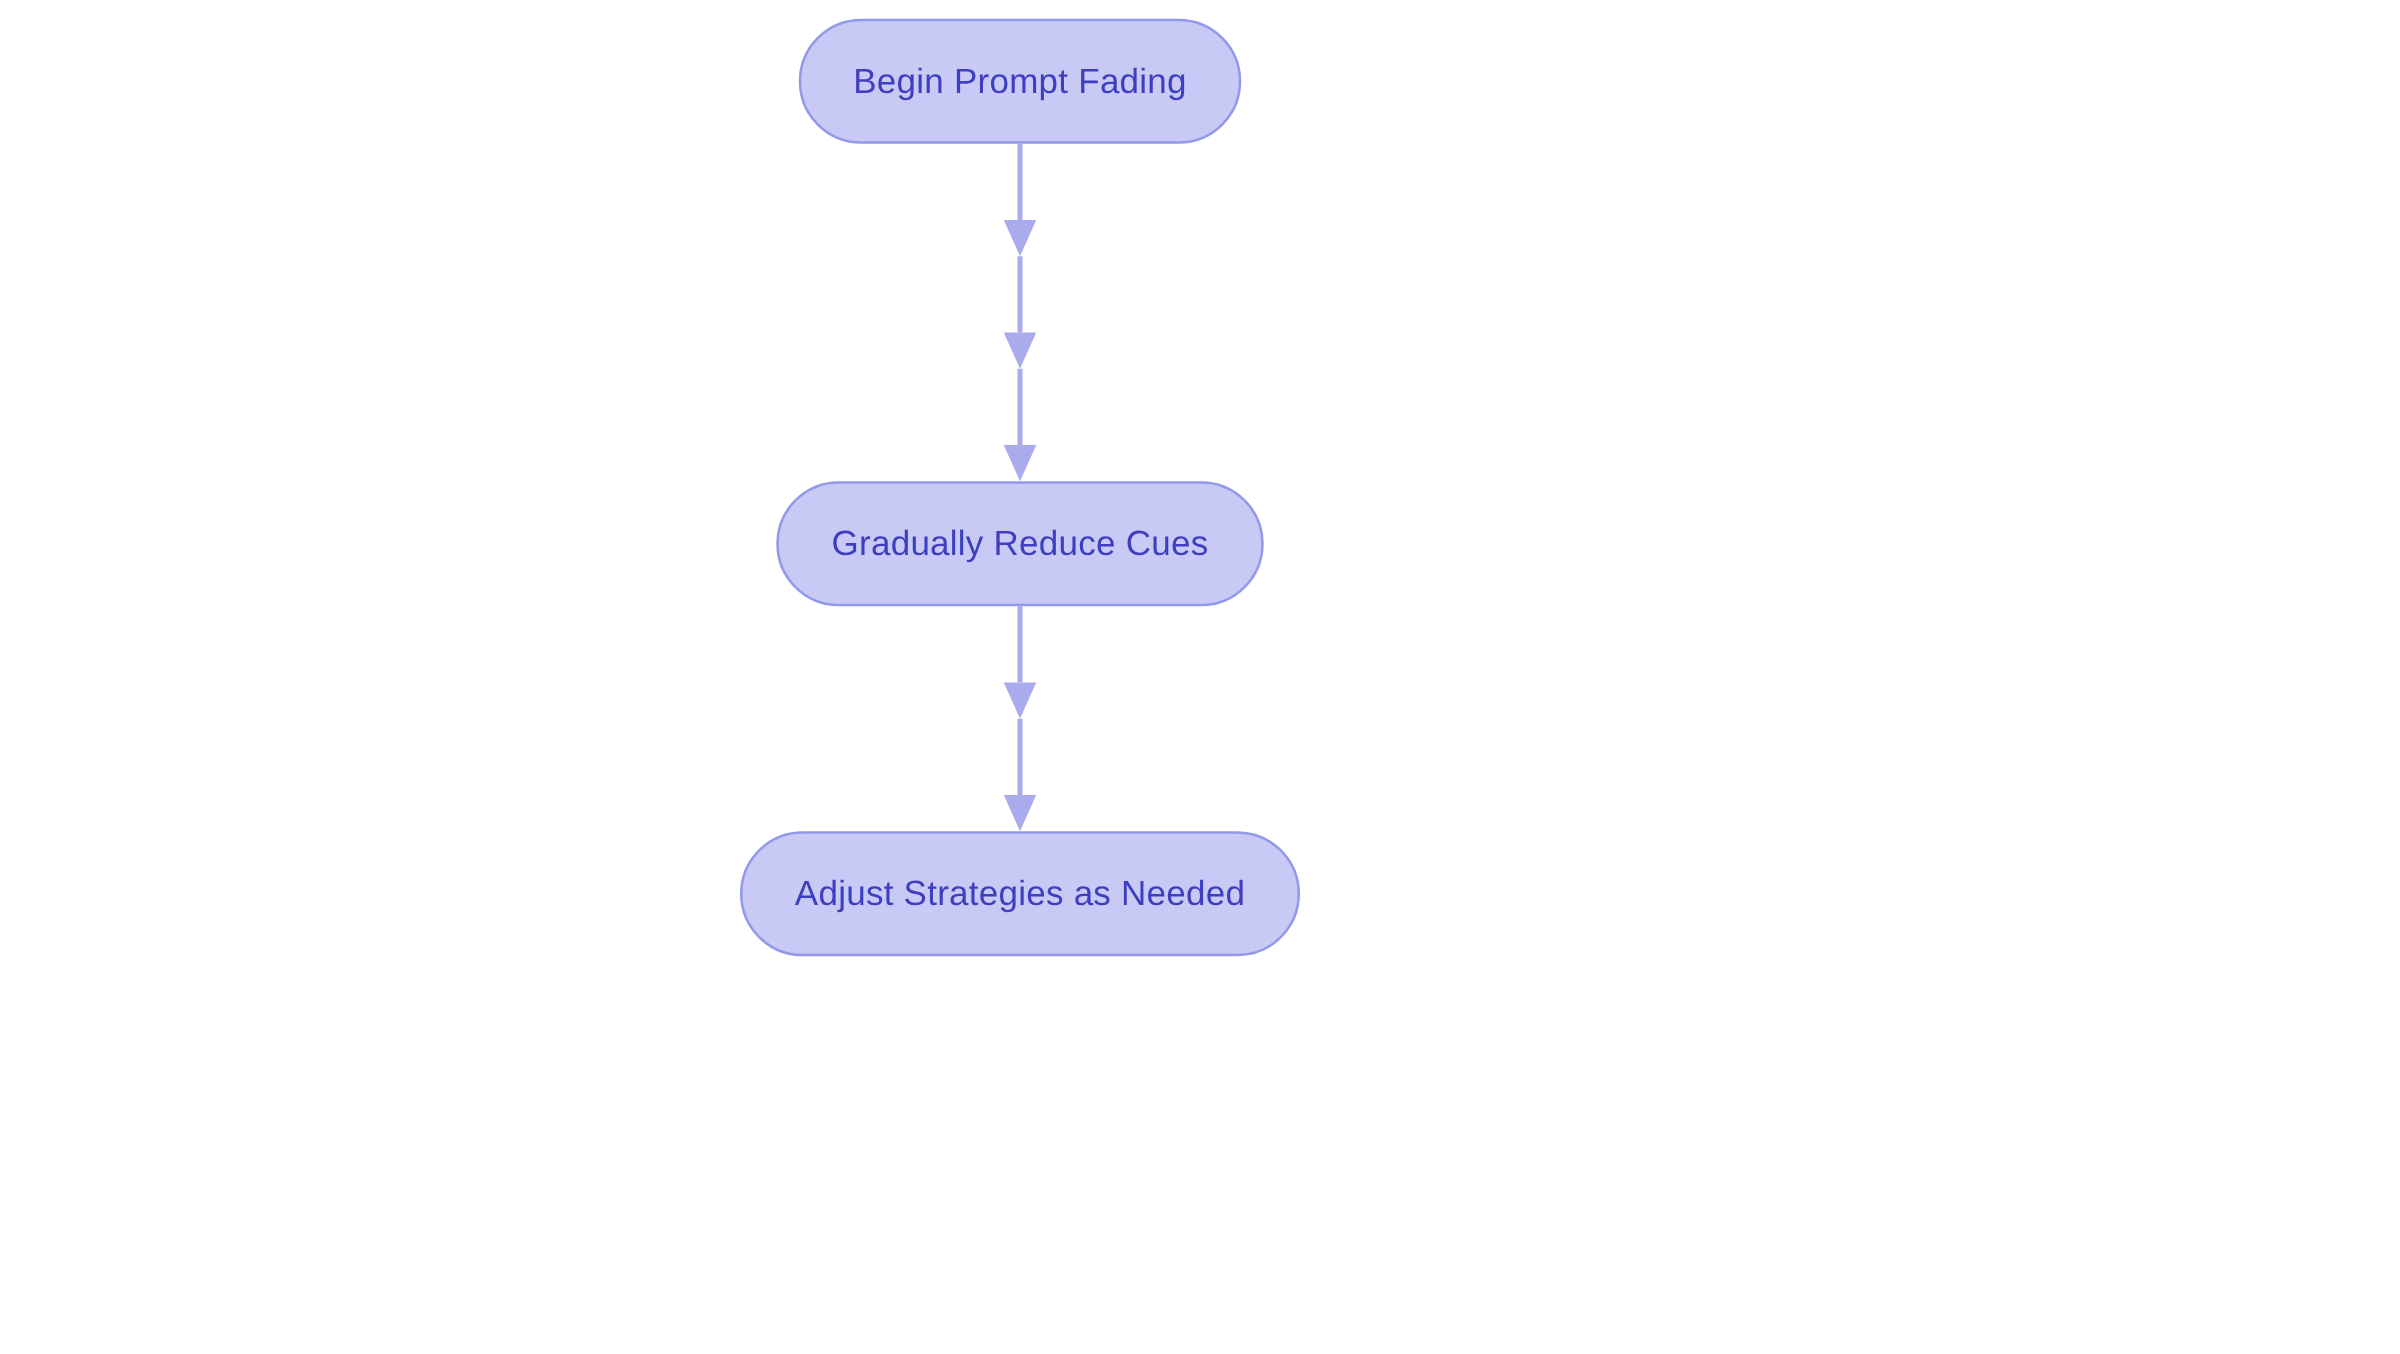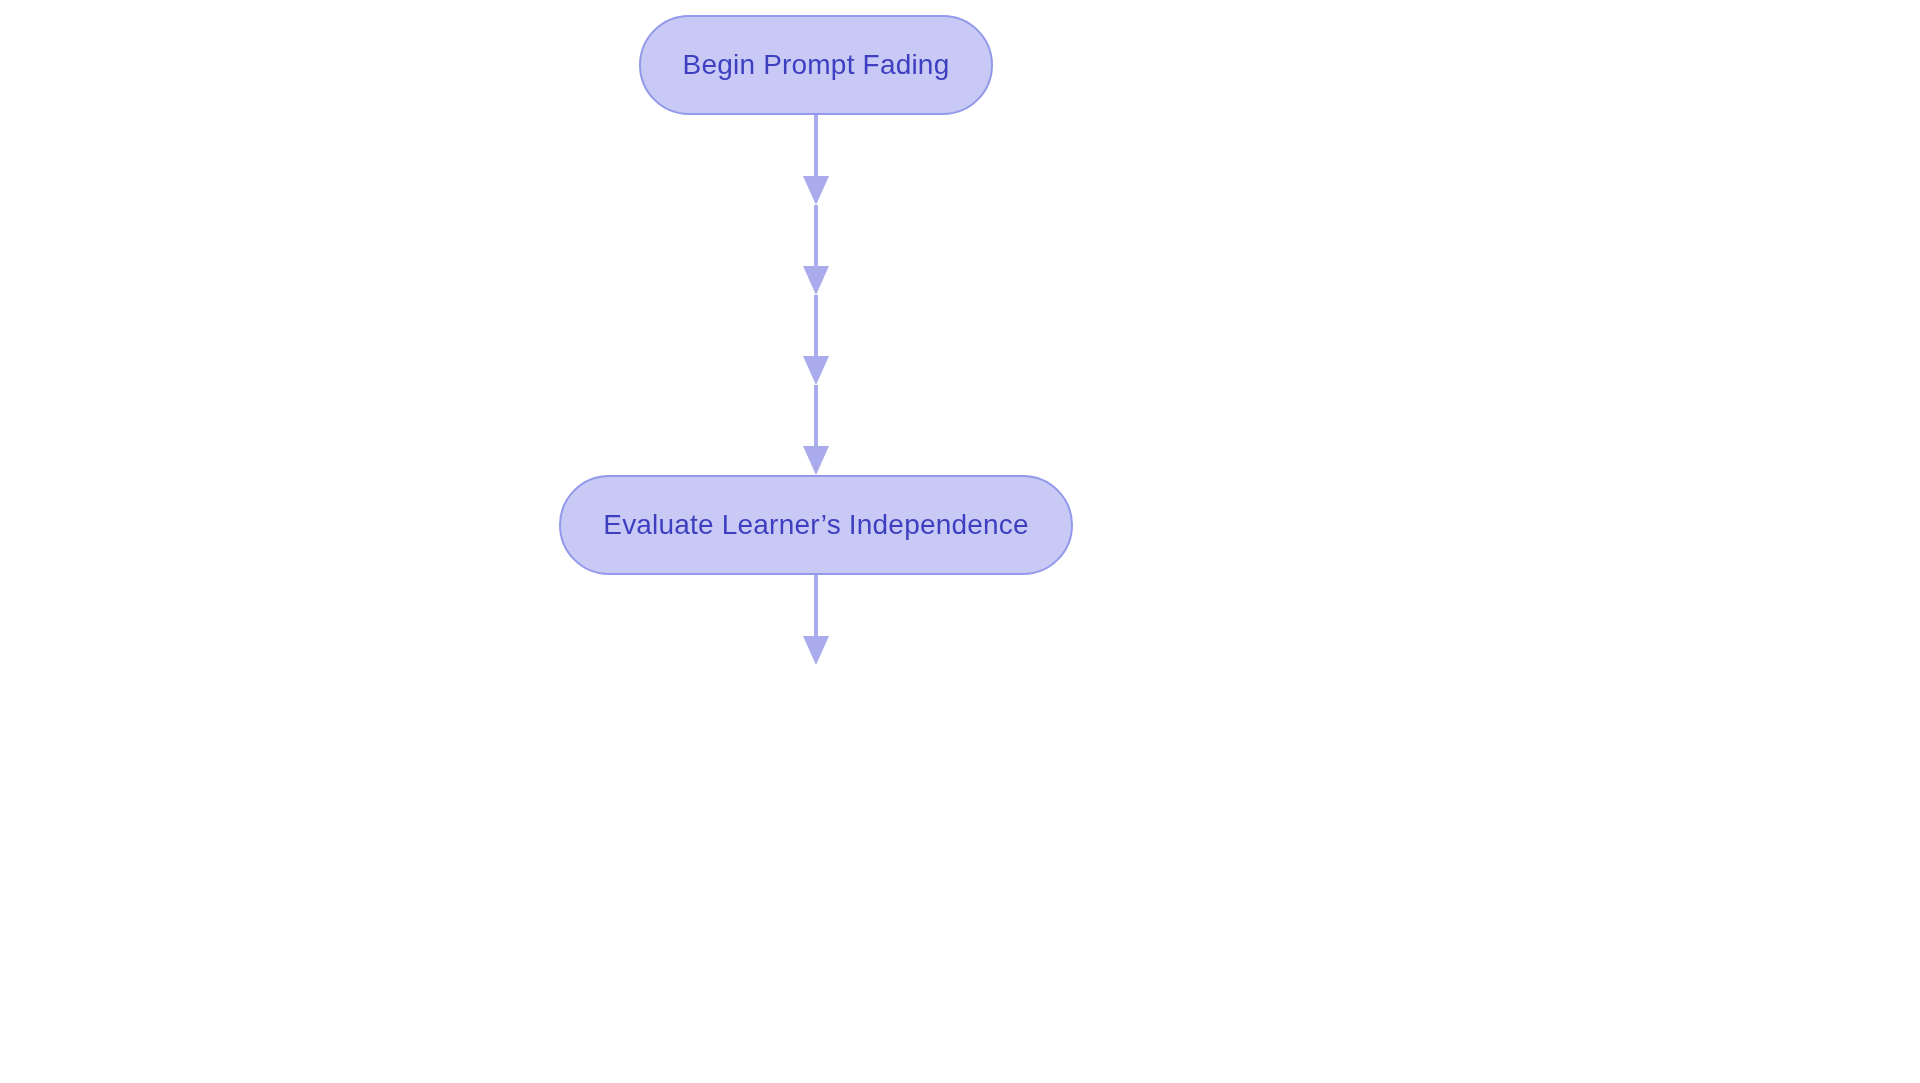--- a/index.html
+++ b/index.html
@@ -82,29 +82,32 @@
     <div class="arrow-line"></div>
     <div class="arrow-head"></div>
   </div>
 
 
   <div class="arrow">
     <div class="arrow-line"></div>
     <div class="arrow-head"></div>
   </div>
 
-
-  <div class="arrow">
-    <div class="arrow-line"></div>
-    <div class="arrow-head"></div>
-  </div>
-
   <div class="node">
-    <span>Evaluate Learner’s Independence</span>
+    <span>Gradually Reduce Cues</span>
   </div>
 
   <div class="arrow">
     <div class="arrow-line"></div>
     <div class="arrow-head"></div>
   </div>
 
 
+  <div class="arrow">
+    <div class="arrow-line"></div>
+    <div class="arrow-head"></div>
+  </div>
+
+  <div class="node">
+    <span>Adjust Strategies as Needed</span>
+  </div>
+
 </div>
 
 </body></html>

